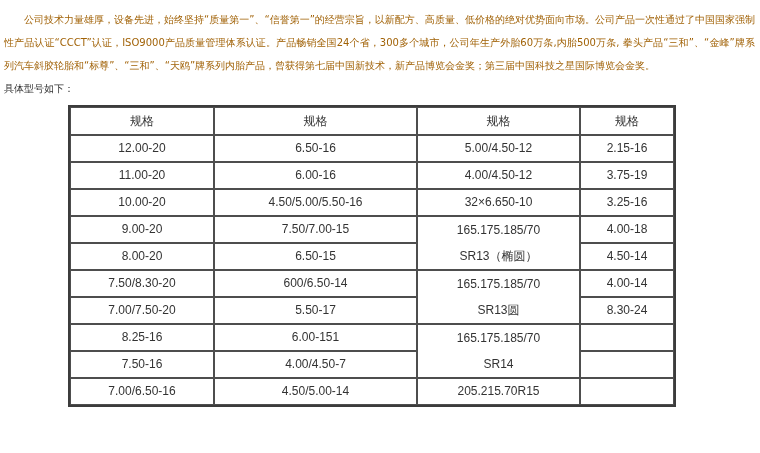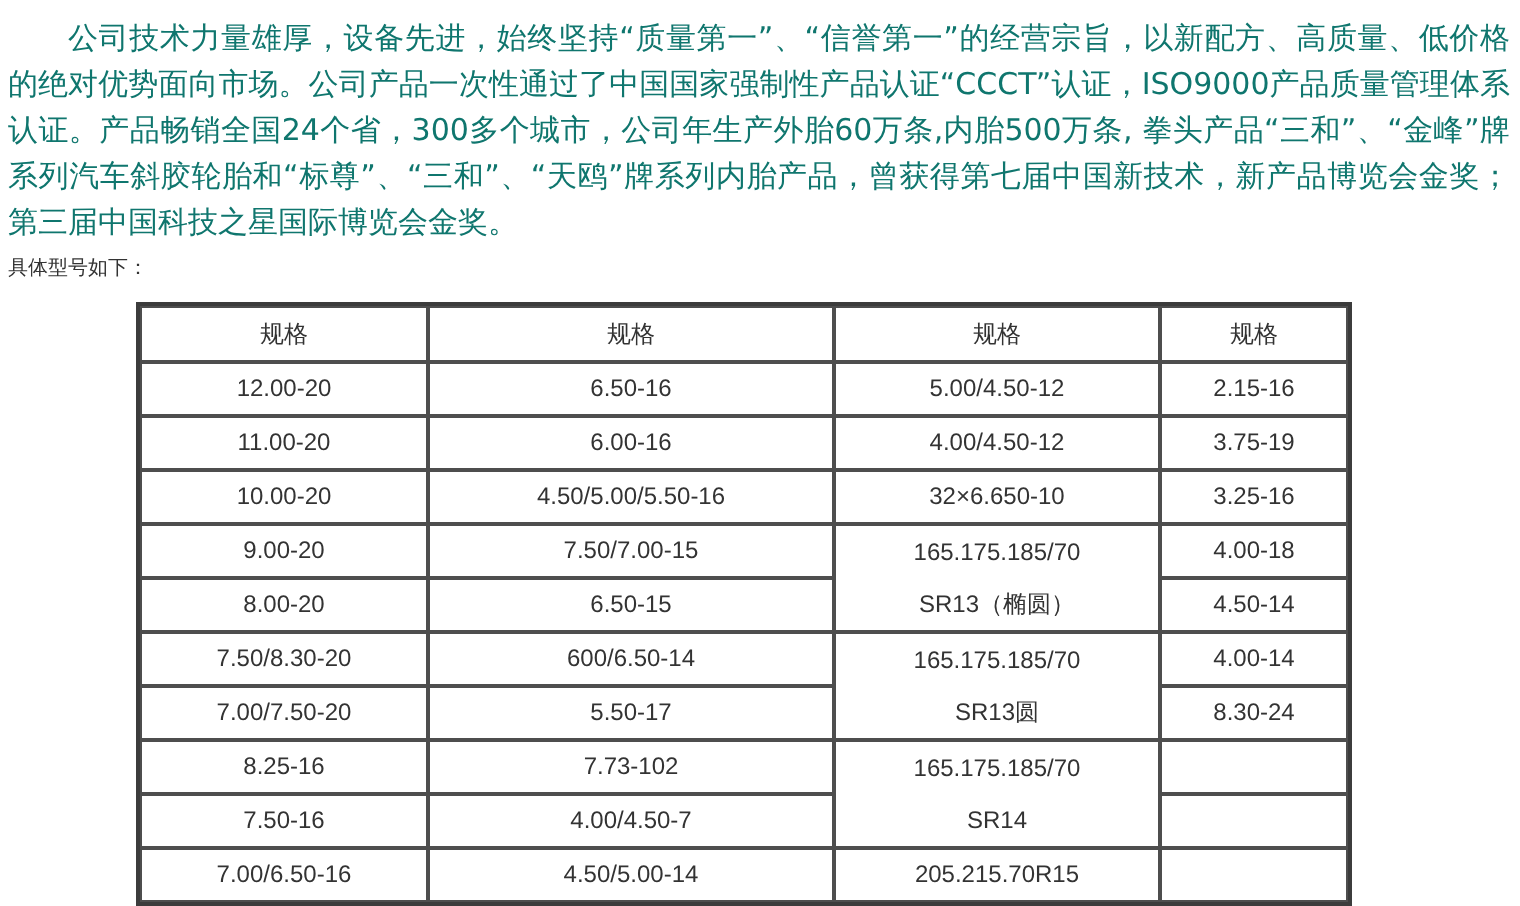--- a/index.html
+++ b/index.html
@@ -12,25 +12,25 @@
     width: 760px;
     height: 453px;
     background: #ffffff;
     overflow: hidden;
     font-family: "DejaVu Sans", sans-serif;
     color: #333333;
   }
   .intro {
     margin: 0;
     padding: 8px 5px 0 4px;
-    font-size: 15px;
+    font-size: 10px;
     line-height: 23px;
     text-indent: 2em;
     text-align: justify;
-    color: #0f766e;
+    color: #a16207;
   }
   .models-heading {
     margin: 0;
     padding: 0 0 0 4px;
     font-size: 10px;
     line-height: 23px;
     color: #333333;
   }
   table.spec-table {
     margin: 5px 0 0 68px;
@@ -141,21 +141,21 @@
     </tr>
 
     <tr>
       <td>7.00/7.50-20</td>
       <td>5.50-17</td>
       <td>8.30-24</td>
     </tr>
 
     <tr>
       <td>8.25-16</td>
-      <td>7.73-102</td>
+      <td>6.00-151</td>
       <td class="two-line" rowspan="2">
         <div>165.175.185/70</div>
         <div>SR14</div>
       </td>
       <td></td>
     </tr>
 
     <tr>
       <td>7.50-16</td>
       <td>4.00/4.50-7</td>

